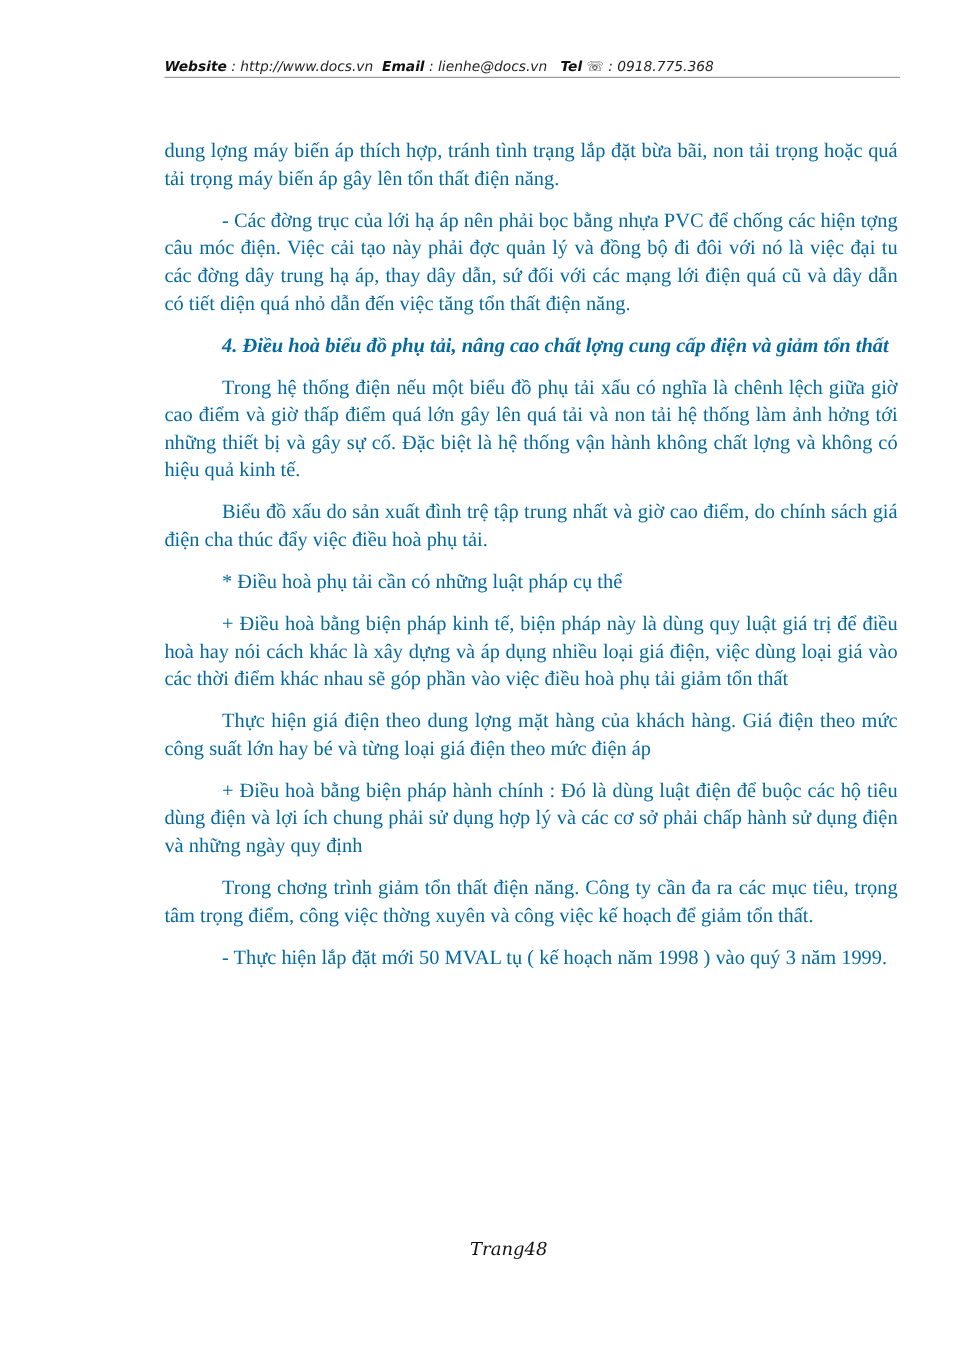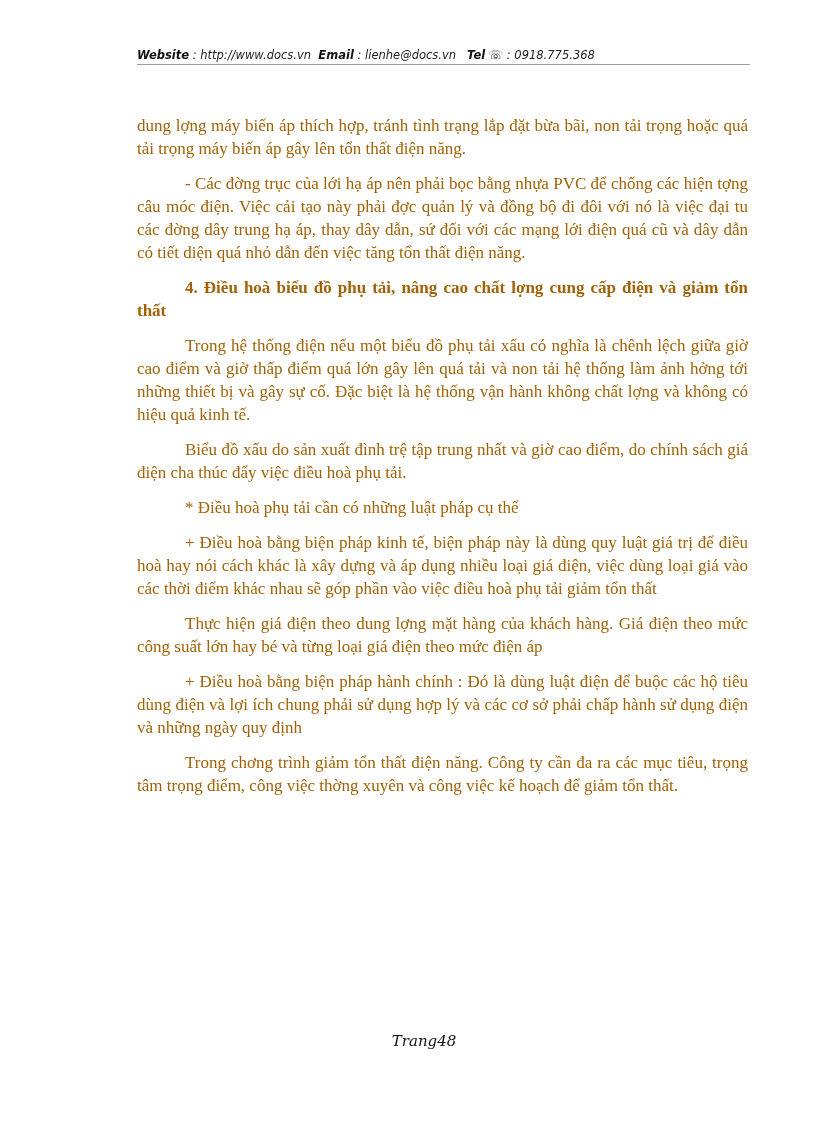--- a/index.html
+++ b/index.html
@@ -9,25 +9,25 @@
       font-family: "DejaVu Sans", sans-serif; font-size: 11.5px; font-style: italic; color: #222;
       white-space: nowrap;
     }
     .header b { font-weight: bold; color: #111; }
     .header-rule {
       position: absolute; left: 137px; top: 64px; width: 613px; height: 0;
       border-top: 1px solid #9a9a9a;
     }
     .content {
       position: absolute; left: 137px; top: 114px; width: 611px;
-      font-family: "Liberation Serif", serif; font-size: 17px; line-height: 23px; color: #a16207;
+      font-family: "Liberation Serif", serif; font-size: 17px; line-height: 23px; color: #0369a1;
     }
     .content p { margin: 0 0 12px 0; text-align: justify; }
     .content p.indent { text-indent: 48px; margin-top: 12px; }
-    .content p.heading { font-weight: bold; }
+    .content p.heading { font-weight: bold; font-style: italic; }
     .content .em { font-style: italic; }
     .footer {
       position: absolute; left: 16px; width: 816px; top: 1032px; text-align: center;
       font-family: "DejaVu Serif", serif; font-style: italic; font-size: 15px; color: #111;
     }
   </style>
 </head>
 <body>
 
 <div class="header">
@@ -45,15 +45,16 @@
   <p>dung lợng  máy biến áp thích hợp, tránh tình trạng lắp đặt bừa bãi, non tải trọng hoặc quá tải trọng máy biến áp gây lên tổn thất điện năng.</p>
   <p class="indent">- Các đờng  trục của lới  hạ áp nên phải bọc bằng nhựa PVC để chống các hiện tợng  câu móc điện. Việc cải tạo này phải đợc  quản lý và đồng bộ đi đôi với nó là việc đại tu các đờng  dây trung hạ áp, thay dây dẫn, sứ đối với các mạng lới  điện quá cũ và dây dẫn có tiết diện quá nhỏ dẫn đến việc tăng tổn thất điện năng.</p>
   <p class="indent heading" style="margin-bottom:6px">4. Điều hoà biểu đồ phụ tải, nâng cao chất lợng  cung cấp điện và giảm tổn thất</p>
   <p class="indent">Trong hệ thống điện nếu một biểu đồ phụ tải xấu có nghĩa là chênh lệch giữa giờ cao điểm và giờ thấp điểm quá lớn gây lên quá tải và non tải hệ thống làm ảnh hởng  tới những thiết bị và gây sự cố. Đặc biệt là hệ thống vận hành không chất lợng  và không có hiệu quả kinh tế.</p>
   <p class="indent">Biểu đồ xấu do sản xuất đình trệ tập trung nhất và giờ cao điểm, do chính sách giá điện cha  thúc đẩy việc điều hoà phụ tải.</p>
   <p class="indent">* Điều hoà phụ tải cần có những luật pháp cụ thể</p>
   <p class="indent">+ Điều hoà bằng biện pháp kinh tế, biện pháp này là dùng quy luật giá trị để điều hoà hay nói cách khác là xây dựng và áp dụng nhiều loại giá điện, việc dùng loại giá vào các thời điểm khác nhau sẽ góp phần vào việc điều hoà phụ tải giảm tổn thất</p>
   <p class="indent">Thực hiện giá điện theo dung lợng  mặt hàng của khách hàng. Giá điện theo mức công suất lớn hay bé và từng loại giá điện theo mức điện áp</p>
   <p class="indent">+ Điều hoà bằng biện pháp hành chính : Đó là dùng luật điện để buộc các hộ tiêu dùng điện và lợi ích chung phải sử dụng hợp lý và các cơ sở phải chấp hành sử dụng điện và những ngày quy định</p>
   <p class="indent">Trong chơng  trình giảm tổn thất điện năng. Công ty cần đa  ra các mục tiêu, trọng tâm trọng điểm, công việc thờng  xuyên và công việc kế hoạch để giảm tổn thất.</p>
+  <p class="indent">- Thực hiện lắp đặt mới 50 MVAL tụ ( kế hoạch năm 1998 ) vào quý 3 năm 1999.</p>
 </div>
 
 <div class="footer">Trang48</div>
 
 </body></html>

